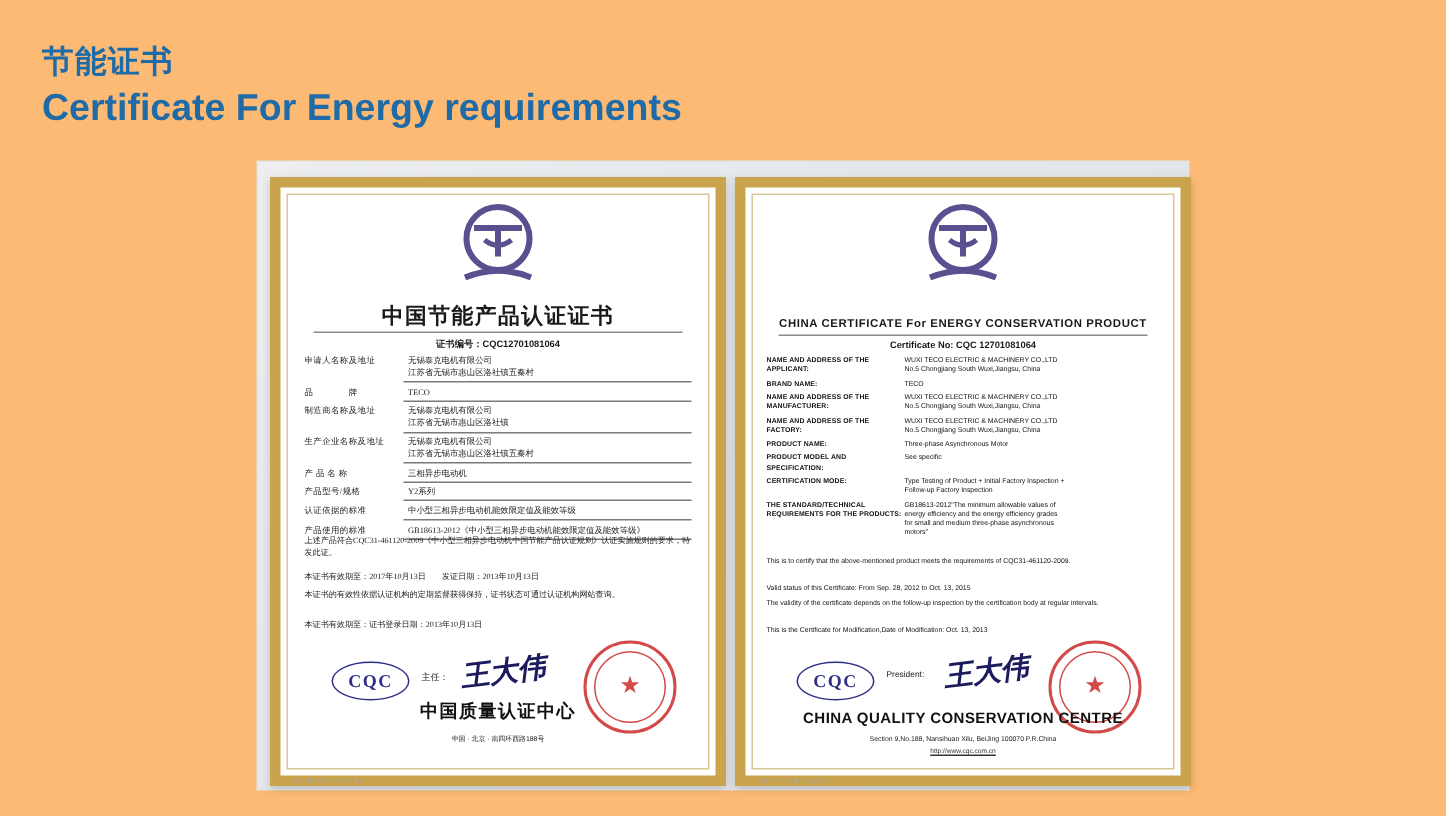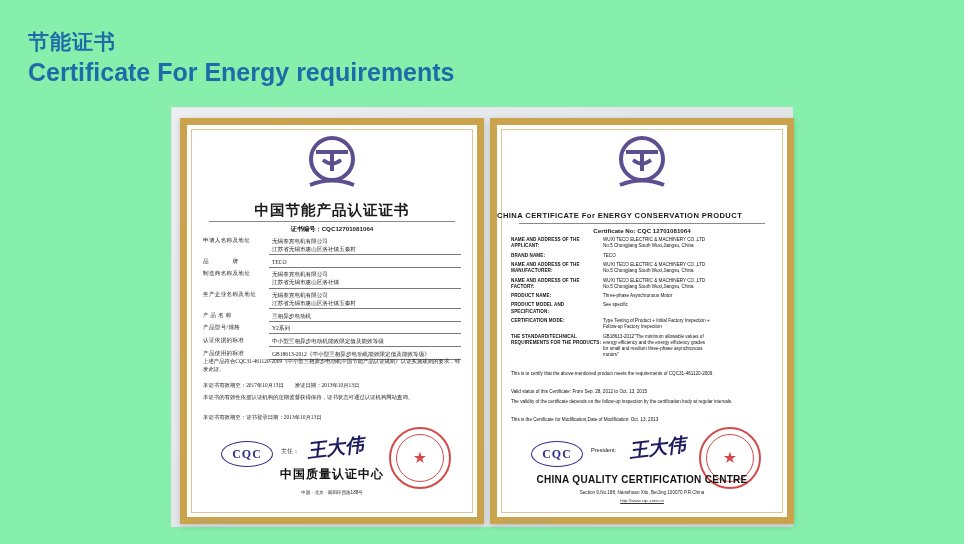--- a/index.html
+++ b/index.html
@@ -10,21 +10,21 @@
   body {
     width: 964px;
     height: 544px;
     font-family: "Liberation Sans", sans-serif;
     overflow: hidden;
     position: relative;
   }
   .slide {
     position: absolute;
     inset: 0;
-    background: #86efac;
+    background: #fdba74;
   }
   .title-block {
     position: absolute;
     left: 28px;
     top: 28px;
   }
   .title-cn {
     font-size: 21px;
     font-weight: bold;
     color: #1f6ba8;
@@ -81,20 +81,21 @@
     font-family: Liberation Mono, monospace;
     font-weight: bold;
     font-size: 14.5px;
     color: #1a1a1a;
     letter-spacing: 1px;
   }
   .cert-title-en {
     position: absolute;
     top: 86px;
     left: 0; right: 0;
+    text-align: center;
     font-size: 7.6px;
     font-weight: bold;
     color: #1a1a1a;
     letter-spacing: 0.4px;
   }
   .rule {
     position: absolute;
     left: 22px; right: 22px;
     height: 1px;
     background: #8a8a8a;
@@ -455,21 +456,21 @@
           <div class="cqc-ellipse">CQC</div>
         </div>
         <div class="sign-label en" style="left:82px; top:22px;">President:</div>
         <div class="signature" style="left:120px; top:10px;">王大伟</div>
         <div class="stamp" style="left:190px; top:2px;">
           <div class="ring-text"></div>
           <div class="star">★</div>
         </div>
       </div>
 
-      <div class="footer-en" style="bottom:32px;">CHINA QUALITY CERTIFICATION CENTRE</div>
+      <div class="footer-en" style="bottom:32px;">CHINA QUALITY CONSERVATION CENTRE</div>
       <div class="footer-sub" style="bottom:22px;">Section 9,No.188, Nansihuan Xilu, BeiJing 100070 P.R.China</div>
       <div class="footer-url" style="bottom:14px;">http://www.cqc.com.cn</div>
     </div>
 
     <div class="edge-text" style="left:24px;">ᴄᴇʀᴛɪғɪᴄᴀᴛᴇ</div>
     <div class="edge-text" style="left:334px;">ᴄᴇʀᴛɪғɪᴄᴀᴛᴇ</div>
   </div>
 
 </div>
 

